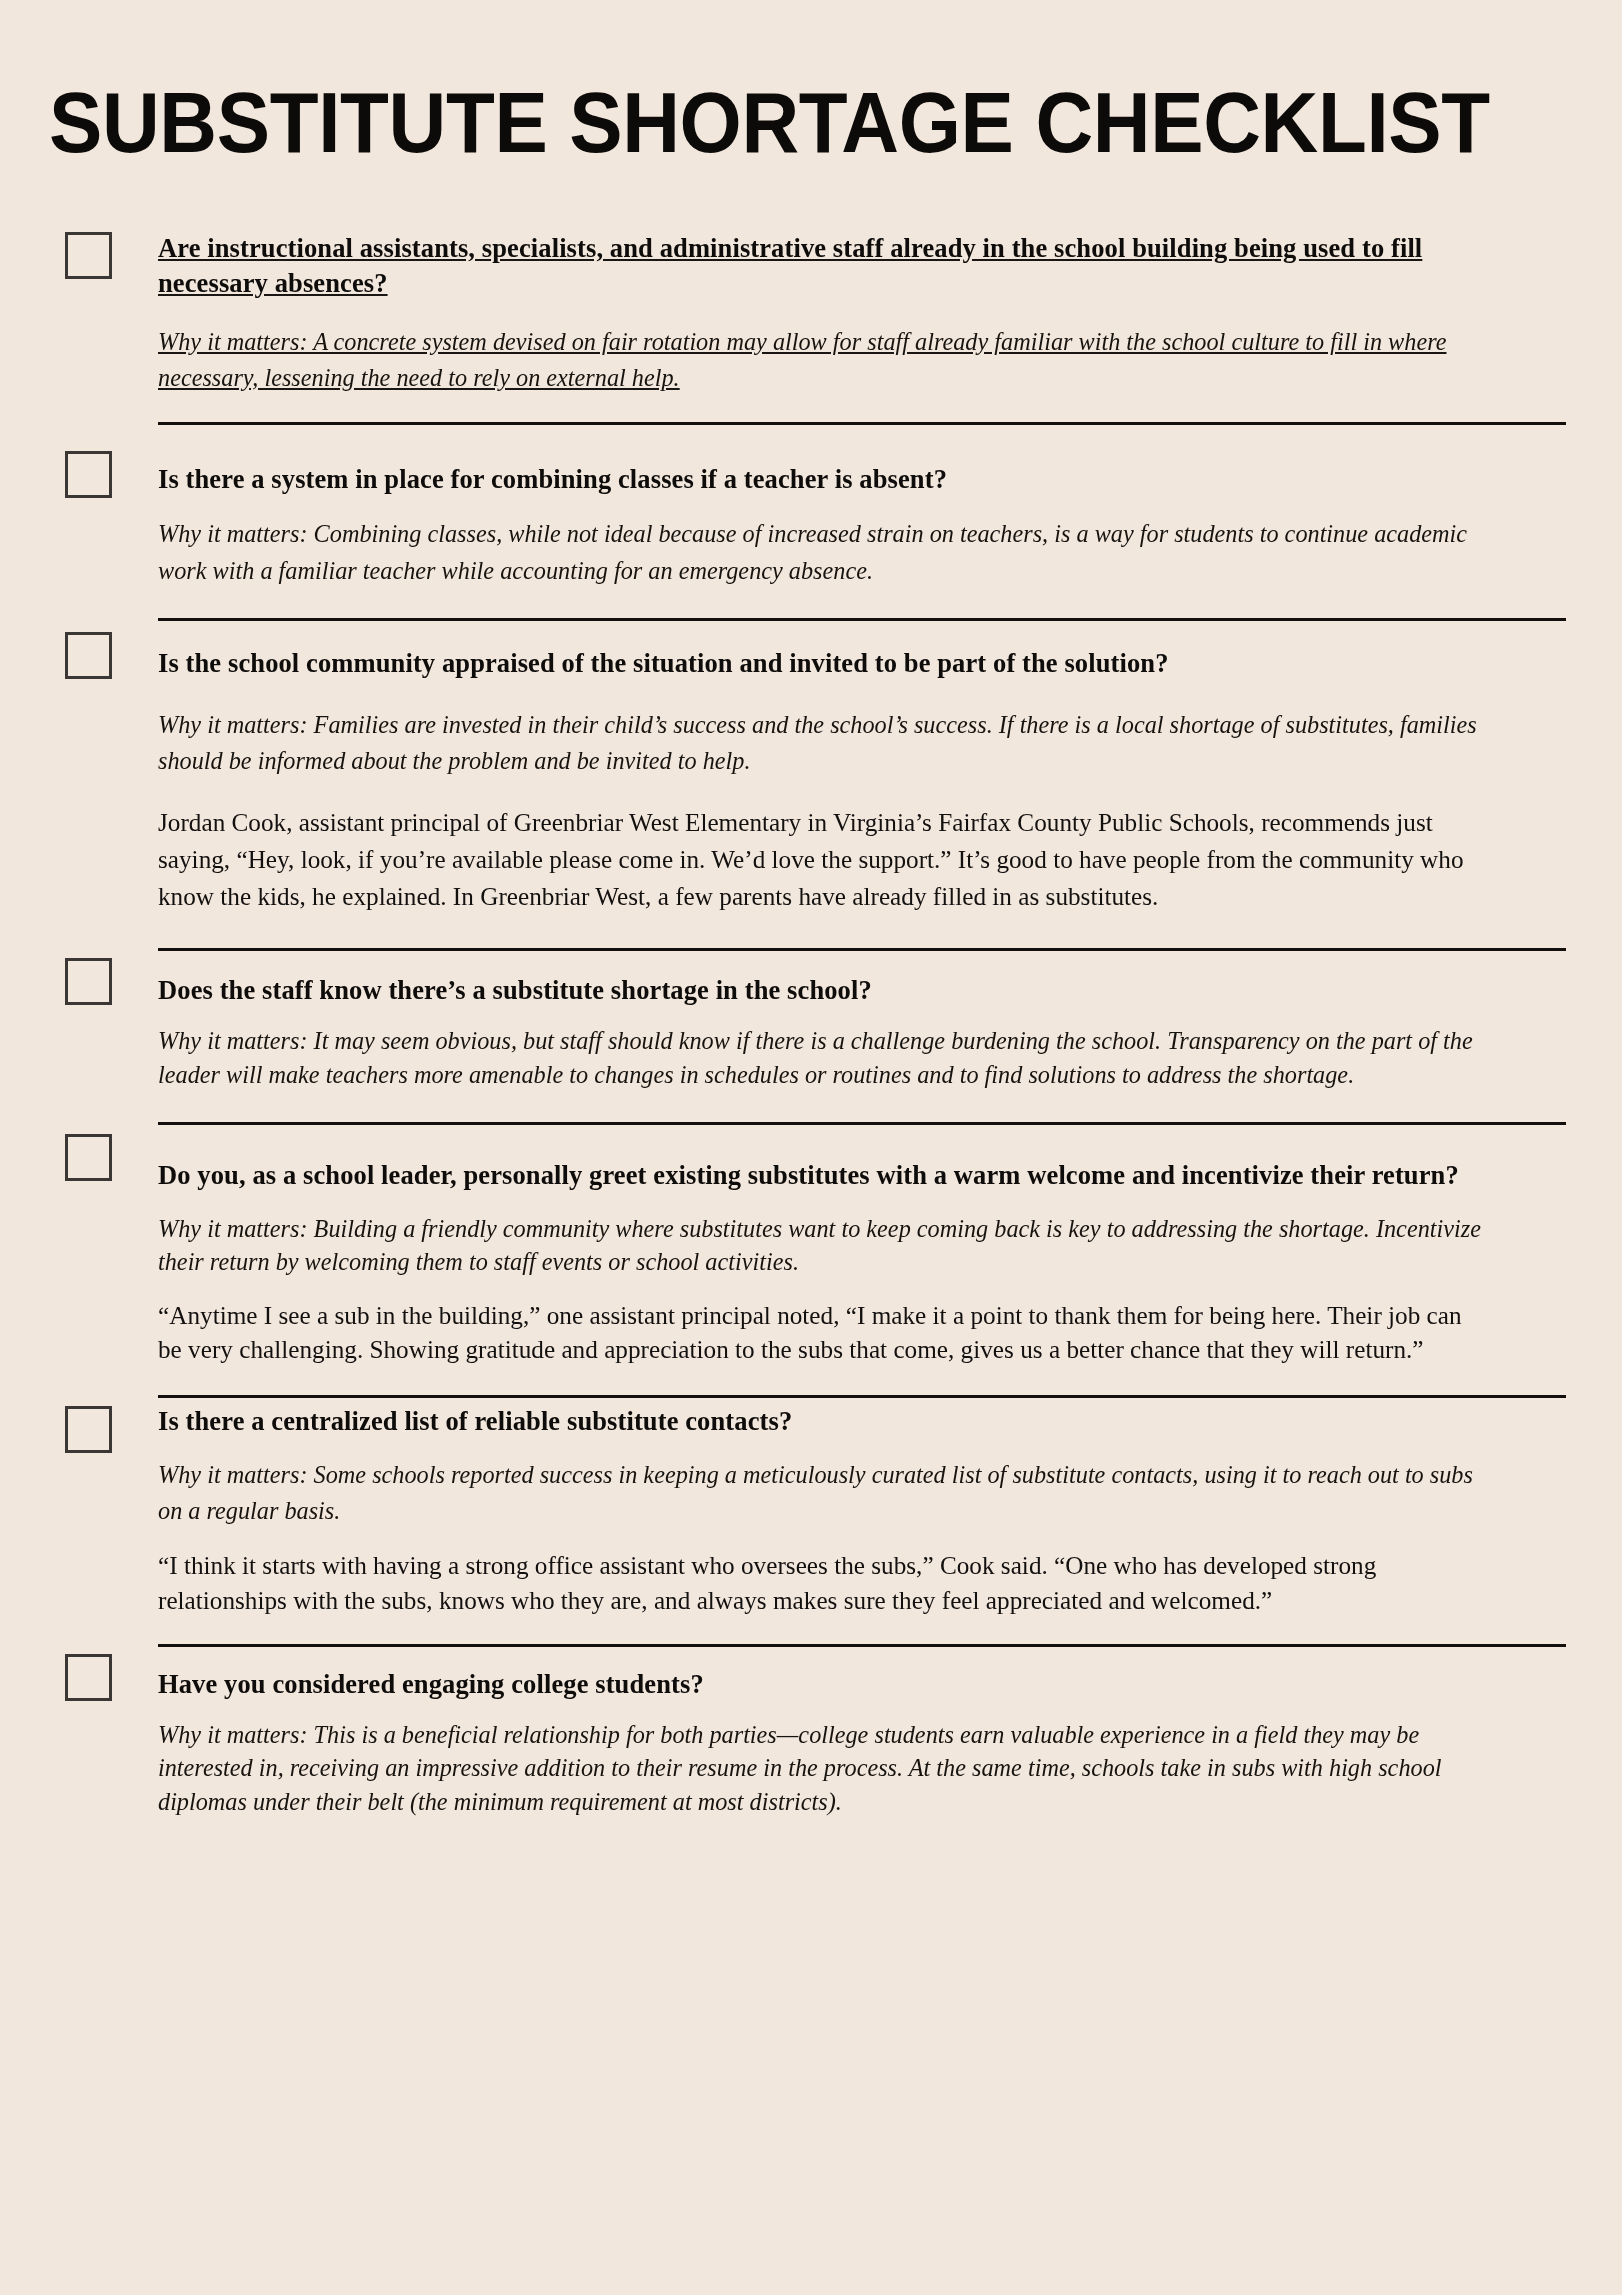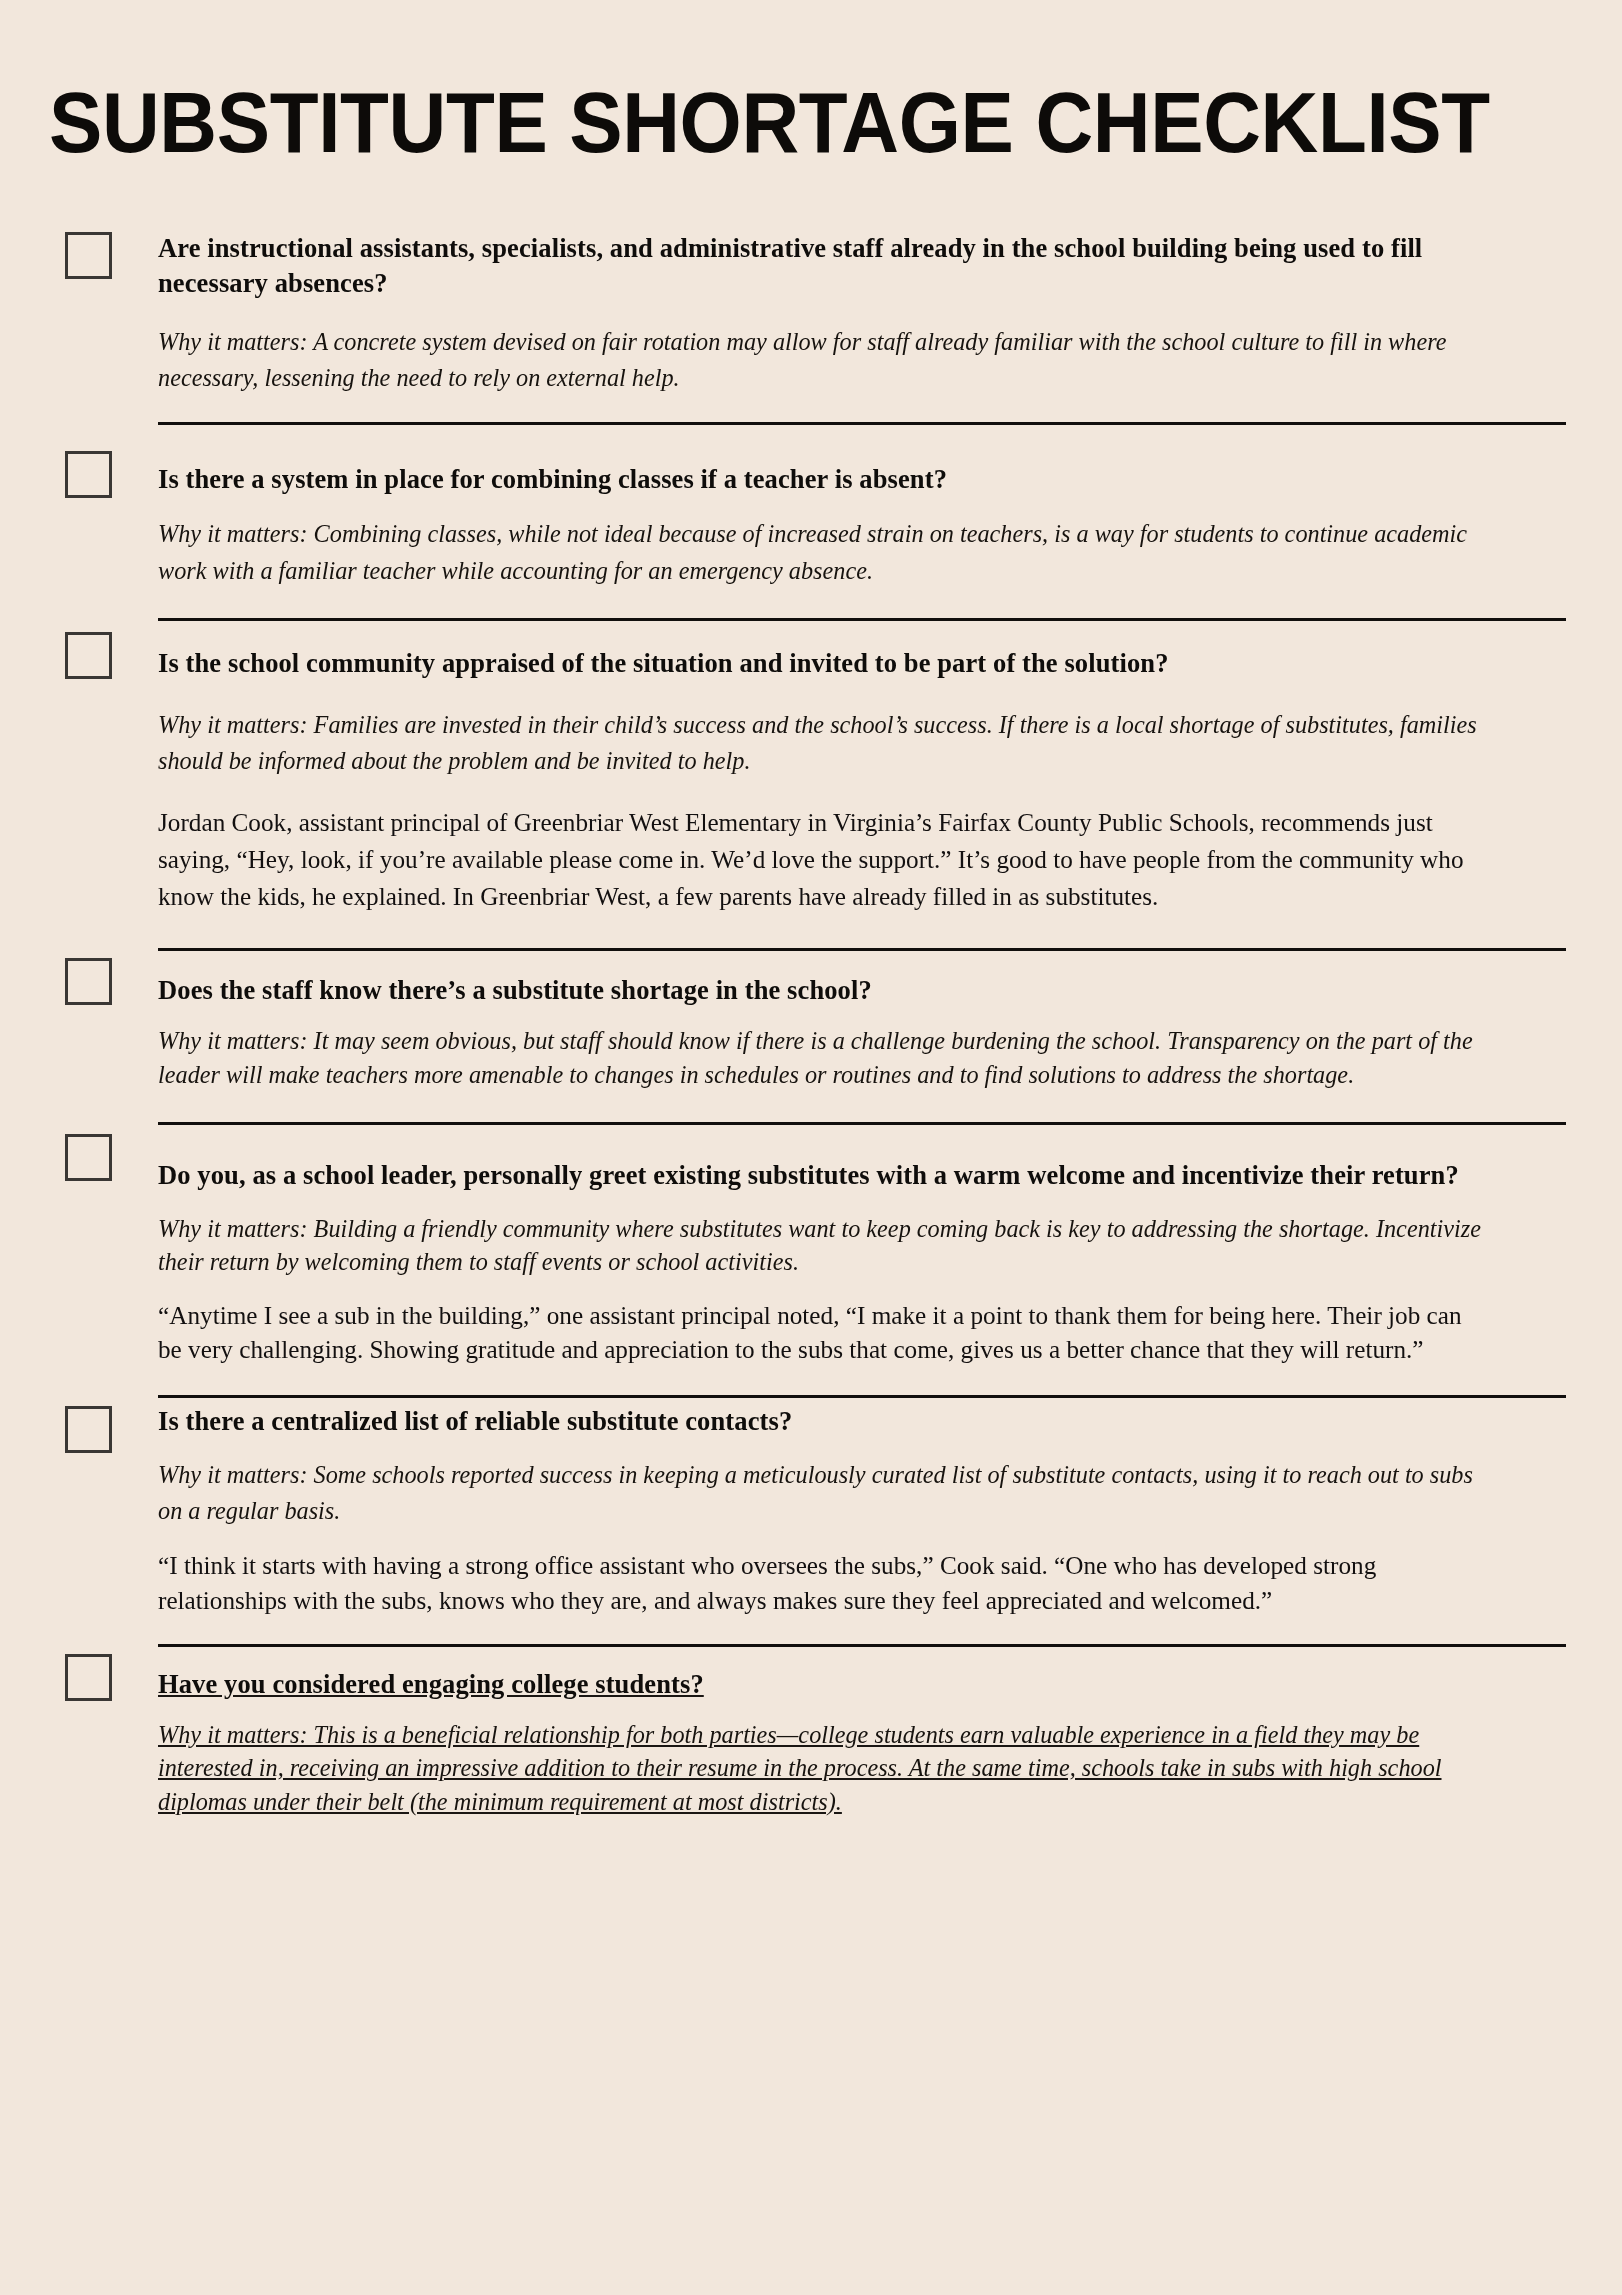--- a/index.html
+++ b/index.html
@@ -111,21 +111,21 @@
 </head>
 <body>
 
 <div class="page">
 
   <h1 class="title">SUBSTITUTE SHORTAGE CHECKLIST</h1>
 
   <div class="checklist">
 
     <div class="item">
-      <div class="item-body" style="padding-top:7.7px;">
+      <div class="item-body" style="padding-top:7.7px;text-decoration:underline;">
         <div class="checkbox" style="top:9.2px;"></div>
         <p class="q">Are instructional assistants, specialists, and administrative staff already in the school building being used to fill necessary absences?</p>
         <p class="why" style="margin-top:23px;">Why it matters: A concrete system devised on fair rotation may allow for staff already familiar with the school culture to fill in where necessary, lessening the need to rely on external help.</p>
       </div>
       <div class="divider" style="margin-top:26px;"></div>
     </div>
 
     <div class="item">
       <div class="item-body" style="padding-top:20px;margin-top:16px;">
         <div class="checkbox" style="top:10px;"></div>
@@ -168,21 +168,21 @@
       <div class="item-body" style="padding-top:5px;">
         <div class="checkbox" style="top:7.7px;"></div>
         <p class="q">Is there a centralized list of reliable substitute contacts?</p>
         <p class="why" style="margin-top:18.4px;">Why it matters: Some schools reported success in keeping a meticulously curated list of substitute contacts, using it to reach out to subs on a regular basis.</p>
         <p class="quote tight" style="margin-top:20px;">“I think it starts with having a strong office assistant who oversees the subs,” Cook said. “One who has developed strong relationships with the subs, knows who they are, and always makes sure they feel appreciated and welcomed.”</p>
       </div>
       <div class="divider" style="margin-top:26px;"></div>
     </div>
 
     <div class="item">
-      <div class="item-body" style="padding-top:18.4px;text-decoration:underline;">
+      <div class="item-body" style="padding-top:18.4px;">
         <div class="checkbox" style="top:6.1px;"></div>
         <p class="q">Have you considered engaging college students?</p>
         <p class="why tight" style="margin-top:17px;">Why it matters: This is a beneficial relationship for both parties—college students earn valuable experience in a field they may be interested in, receiving an impressive addition to their resume in the process. At the same time, schools take in subs with high school diplomas under their belt (the minimum requirement at most districts).</p>
       </div>
     </div>
 
   </div>
 
 </div>
 

